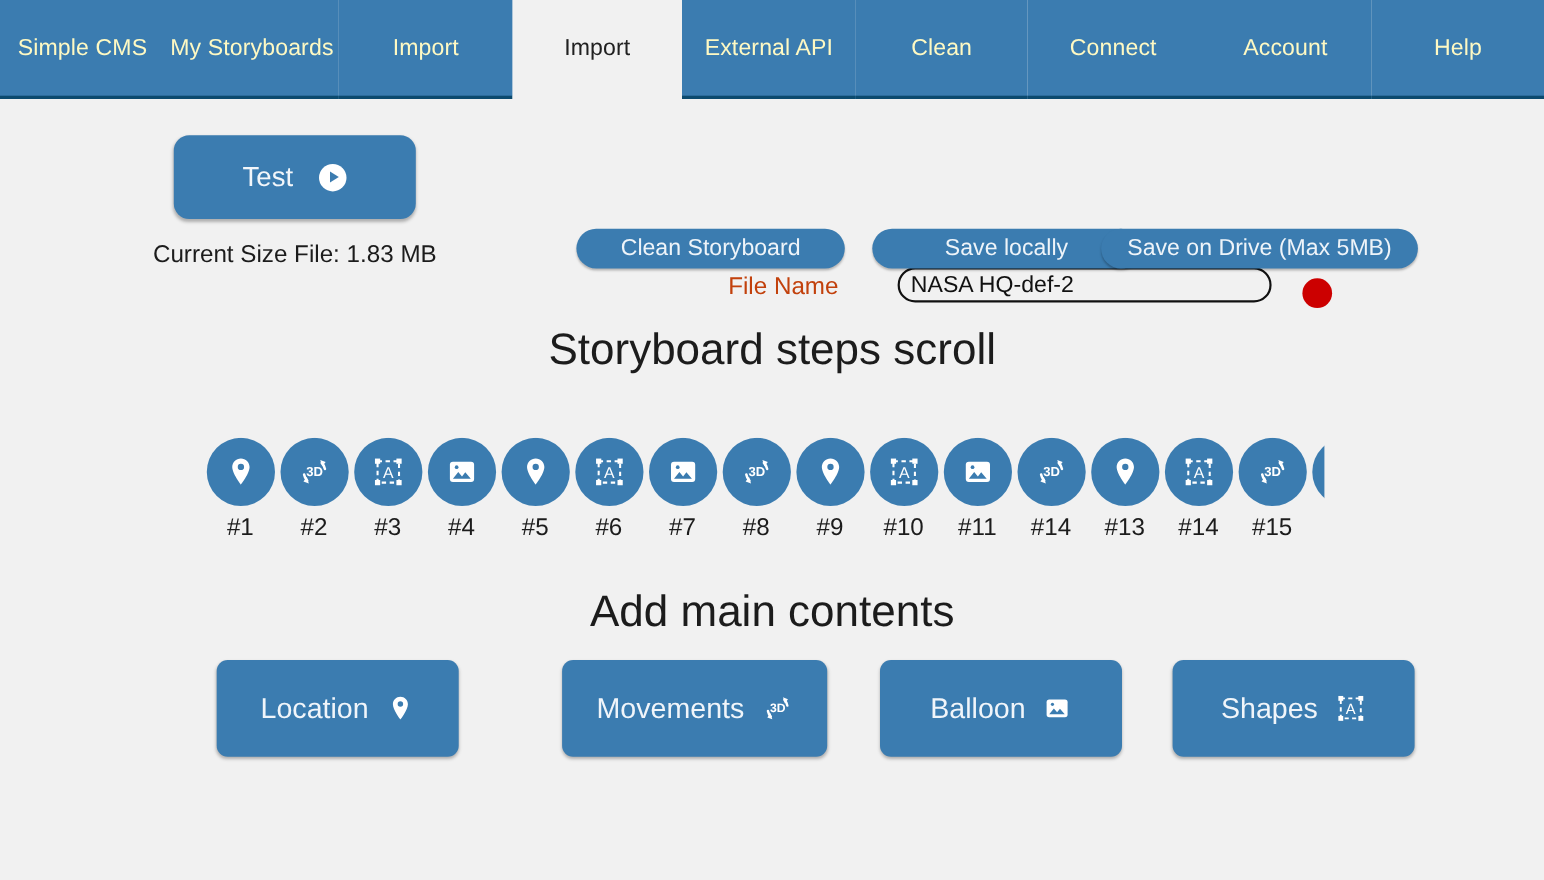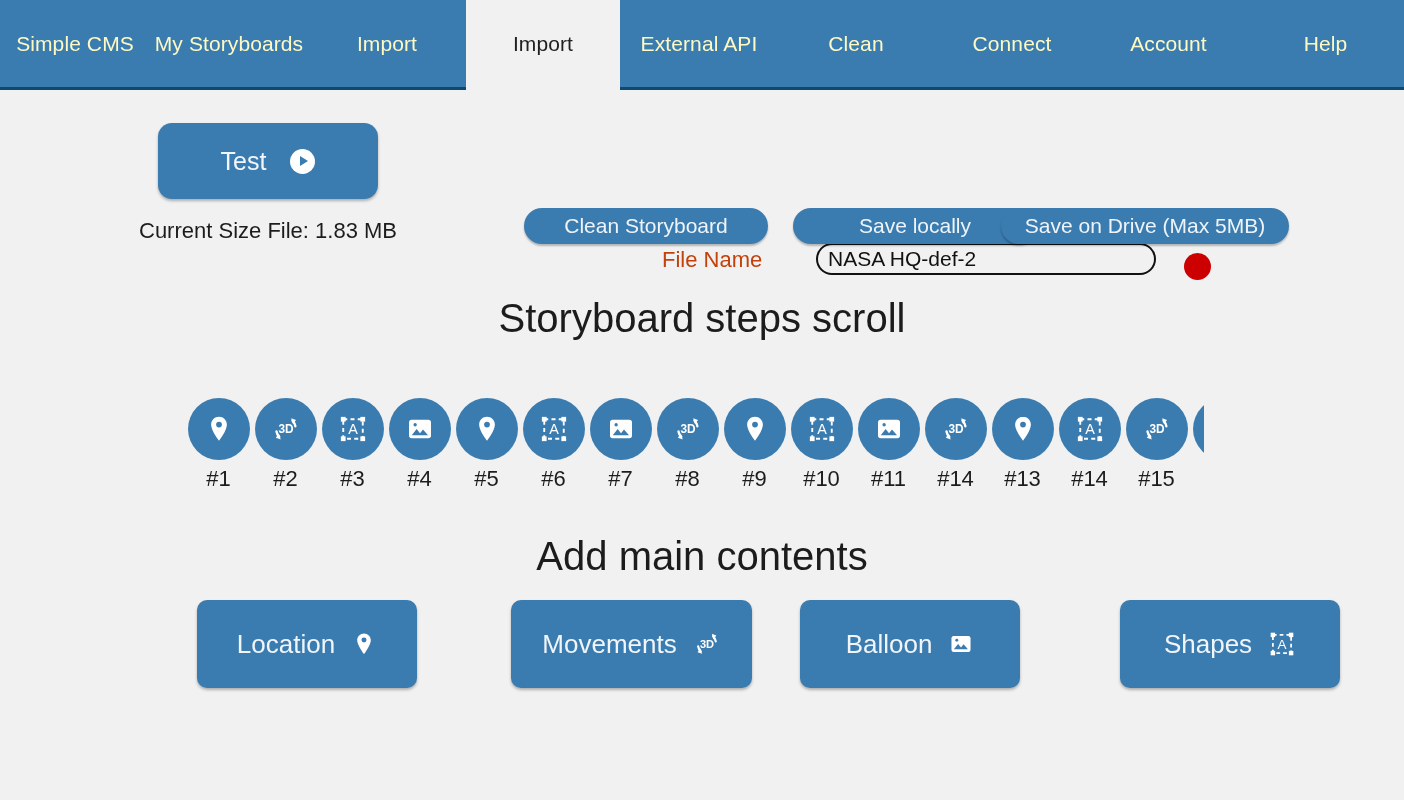--- a/index.html
+++ b/index.html
@@ -225,21 +225,21 @@
     font-size: 26px;
     display: flex;
     align-items: center;
     justify-content: center;
     gap: 16px;
     cursor: pointer;
   }
   #btn-location  { left: 197px;  width: 220px; }
   #btn-movements { left: 511px;  width: 241px; }
   #btn-balloon   { left: 800px;  width: 220px; }
-  #btn-shapes    { left: 1120px; width: 220px; }
+  #btn-shapes    { left: 1066px; width: 220px; }
 </style>
 </head>
 <body>
 
 <div class="navbar">
     <div class="nav-item" style="width: 150px;">Simple CMS</div>
     <div class="nav-item" style="width: 158px;">My Storyboards</div>
     <div class="nav-item" style="width: 158px;">Import</div>
     <div class="nav-item active" style="width: 154px;">Import</div>
     <div class="nav-item" style="width: 158px;">External API</div>

